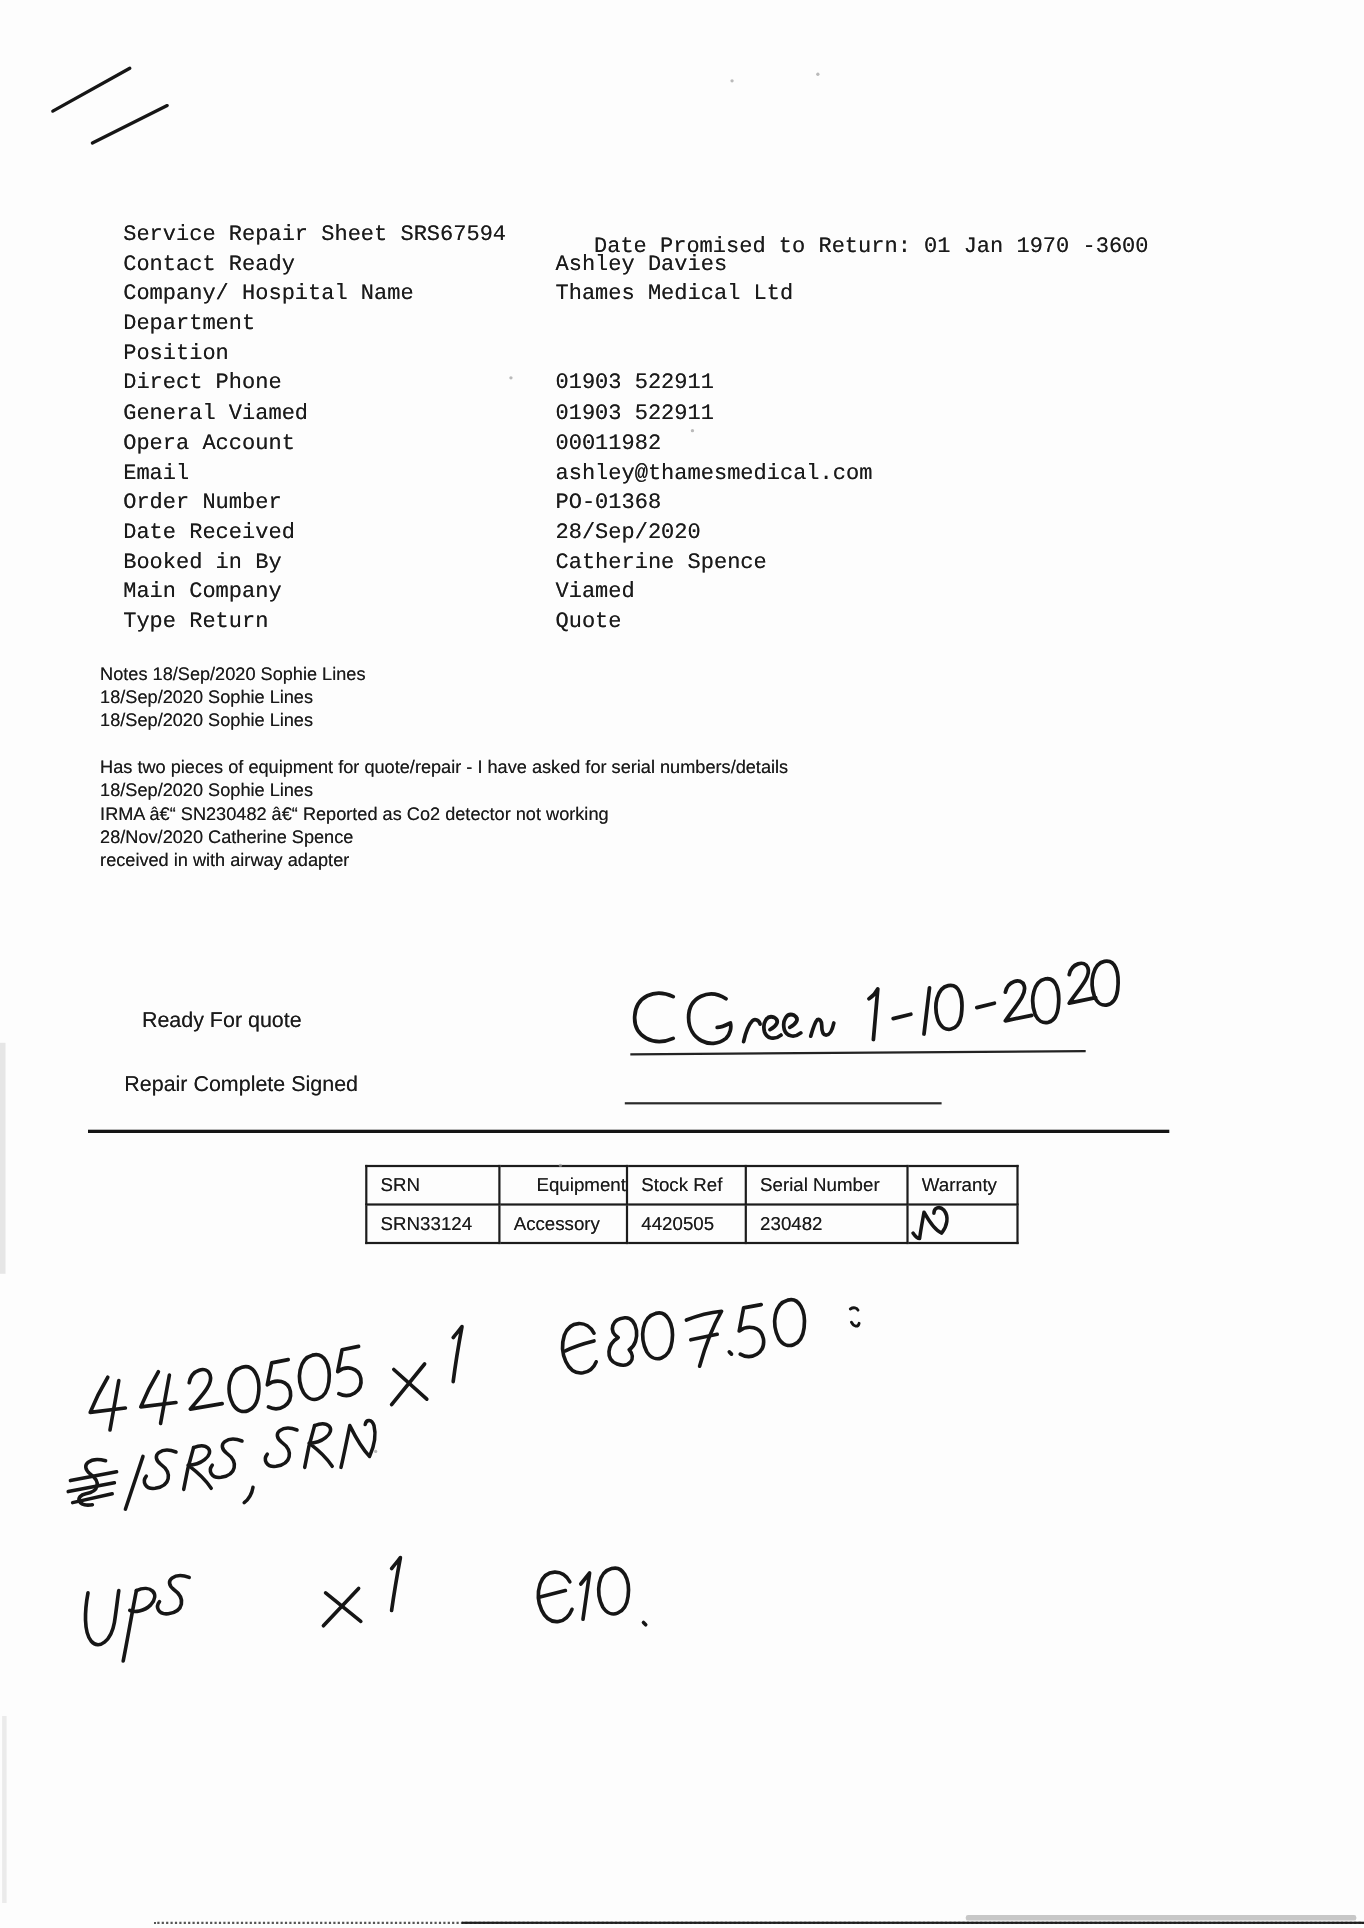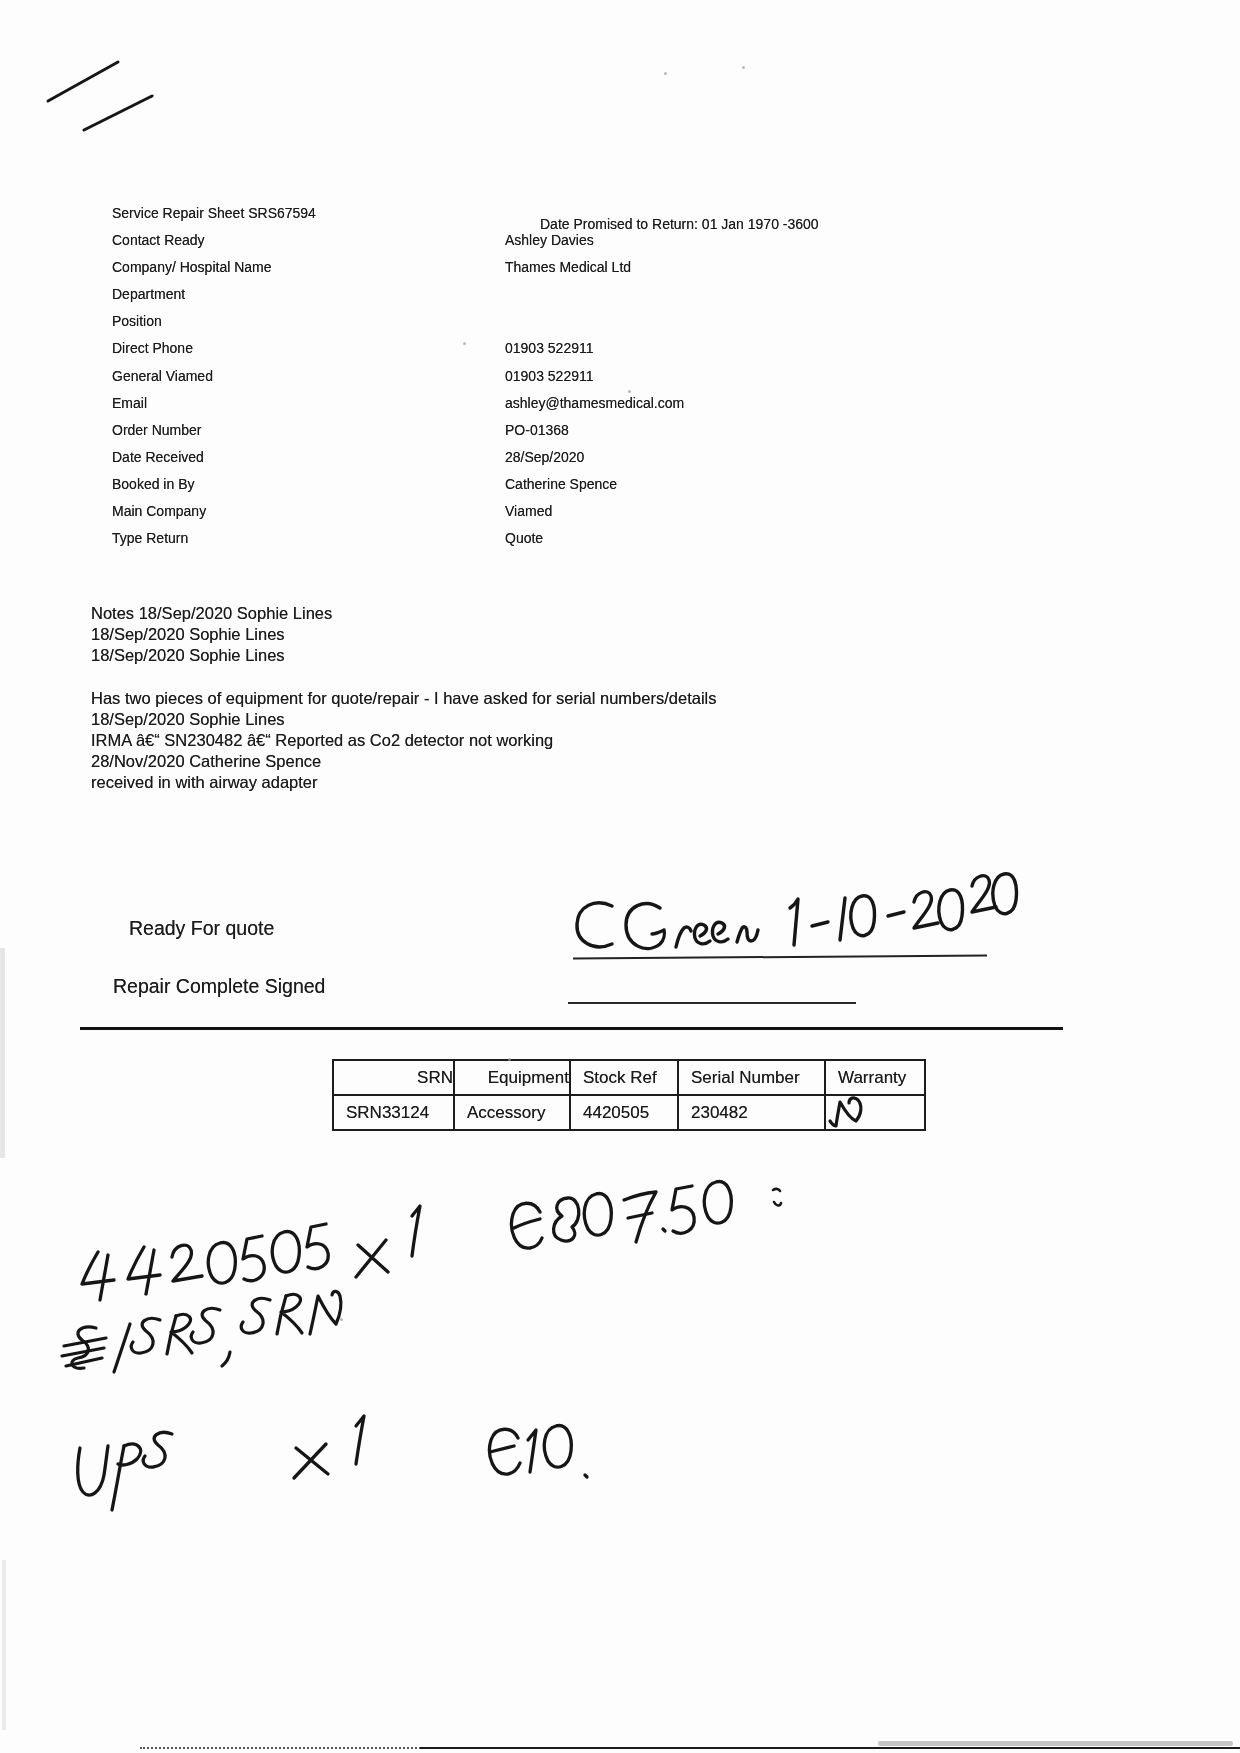--- a/index.html
+++ b/index.html
@@ -5,37 +5,37 @@
   html,body{margin:0;padding:0;background:#e8e8e8;}
   .page{
     position:relative;width:1240px;height:1753px;margin:0 auto;
     background:#fdfdfd;overflow:hidden;
     font-family:"Liberation Sans","DejaVu Sans",sans-serif;
     color:#1a1a1a;
   }
   .scantext{text-shadow:0 0 0.6px rgba(40,40,40,0.75);}
   
   .fieldblock{position:absolute;left:112px;top:200px;width:1070px;}
-  .frow{display:flex;height:27.1px;line-height:27.1px;font-size:14px;}
+  .frow{display:flex;height:27.1px;line-height:27.1px;font-size:20px;font-family:Liberation Mono, monospace;}
   .flabel{width:393px;flex:0 0 393px;}
   .fvalue{flex:1;}
   .title-right-pad{padding-left:35px;margin-top:11px;}
   
   .notes1{position:absolute;left:91px;top:603px;font-size:16.5px;line-height:21px;}
   .notes2{position:absolute;left:91px;top:688px;font-size:16.5px;line-height:21px;}
   
   .ready-label{position:absolute;left:129px;top:917px;font-size:19.5px;}
   .repair-label{position:absolute;left:113px;top:975px;font-size:19.5px;}
   .sig-line{position:absolute;left:573px;top:956px;width:414px;height:0;border-top:2.5px solid #232323;transform:rotate(-0.4deg);}
   .repair-line{position:absolute;left:568px;top:1002px;width:288px;height:0;border-top:2px solid #2a2a2a;}
   .big-rule{position:absolute;left:80px;top:1027px;width:983px;height:3px;background:#141414;}
   
   .srn-table{position:absolute;left:332px;top:1059px;border-collapse:collapse;table-layout:fixed;font-size:17px;}
   .srn-table td{border:2.5px solid #1c1c1c;height:33px;padding:0 0 0 12px;vertical-align:middle;white-space:nowrap;}
-  .c1{width:107px;text-align:right;} .c2{width:102px;text-align:right;} .c3{width:94px;border-radius:17px;} .c4{width:133px;} .c5{width:86px;border-radius:14px;}
+  .c1{width:107px;} .c2{width:102px;text-align:right;} .c3{width:94px;border-radius:17px;} .c4{width:133px;} .c5{width:86px;border-radius:14px;}
   
   .ink{position:absolute;left:0;top:0;}
   .bottom-dots{position:absolute;left:140px;top:1747px;width:1100px;border-top:2px dotted #555;}
   .bottom-line{position:absolute;left:420px;top:1747px;width:820px;height:2px;background:#1d1d1d;}
   .bottom-smudge{position:absolute;left:878px;top:1741px;width:355px;height:5px;background:#9a9a9a;opacity:0.55;border-radius:2px;}
   .edge-smudge1{position:absolute;left:0;top:948px;width:5px;height:210px;background:#c9c9c9;opacity:0.45;}
   .edge-smudge2{position:absolute;left:2px;top:1560px;width:4px;height:170px;background:#cfcfcf;opacity:0.4;}
   .speck{position:absolute;width:3px;height:3px;background:#9c9c9c;border-radius:50%;opacity:0.7;}
 </style>
 </head>
@@ -64,20 +64,24 @@
       <span class="flabel">Position</span>
       <span class="fvalue"></span>
     </div>
     <div class="frow">
       <span class="flabel">Direct Phone</span>
       <span class="fvalue">01903 522911</span>
     </div>
     <div class="frow">
       <span class="flabel">General Viamed</span>
       <span class="fvalue">01903 522911</span>
+    </div>
+    <div class="frow">
+      <span class="flabel">Opera Account</span>
+      <span class="fvalue">00011982</span>
     </div>
     <div class="frow">
       <span class="flabel">Email</span>
       <span class="fvalue">ashley@thamesmedical.com</span>
     </div>
     <div class="frow">
       <span class="flabel">Order Number</span>
       <span class="fvalue">PO-01368</span>
     </div>
     <div class="frow">

